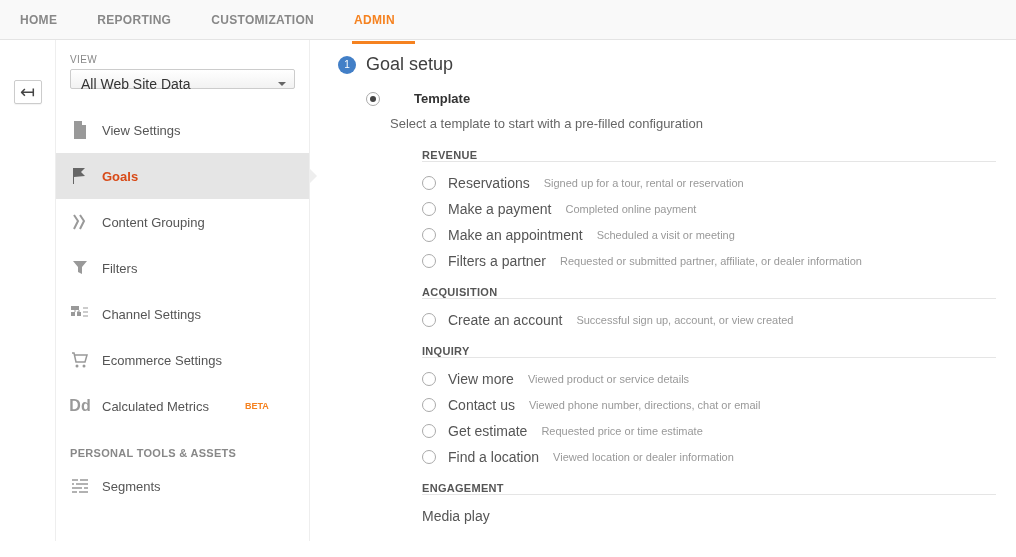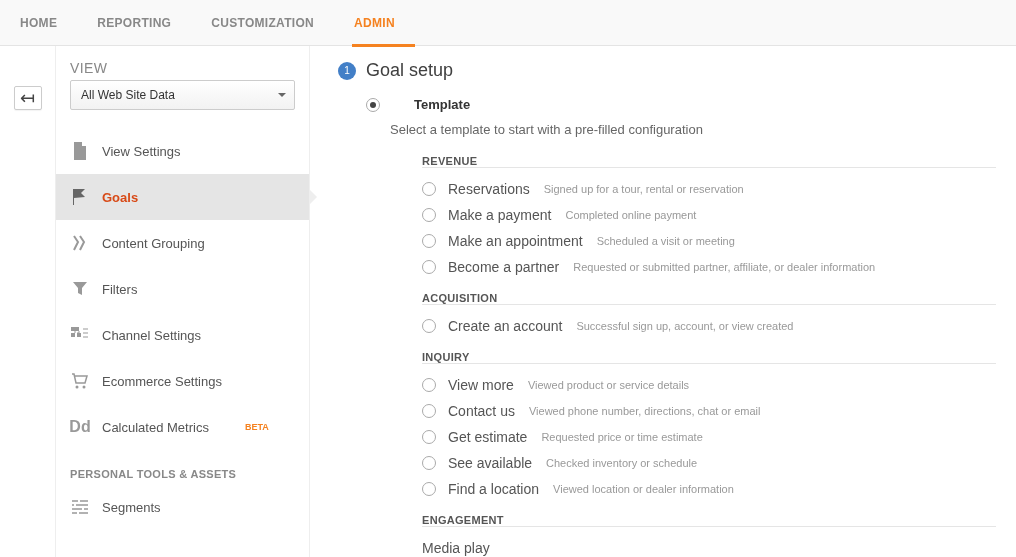--- a/index.html
+++ b/index.html
@@ -9,21 +9,21 @@
     color: #414141;
     background: #fff;
     width: 1016px;
     height: 557px;
     overflow: hidden;
   }
   
   .topnav {
     display: flex;
     align-items: center;
-    height: 46px;
+    height: 40px;
     border-bottom: 1px solid #e4e4e4;
     padding: 0 20px;
     background: #f9f9f9;
   }
   .topnav .tab {
     padding: 0 20px;
     height: 46px;
     line-height: 46px;
     font-size: 12px;
     font-weight: bold;
@@ -65,34 +65,34 @@
     text-align: center;
     cursor: pointer;
     box-shadow: 0 1px 1px rgba(0,0,0,0.05);
   }
   .sidebar {
     width: 254px;
     border-right: 1px solid #eee;
     padding: 14px 0 0 0;
   }
   .sb-label {
-    font-size: 14px;
+    font-size: 10px;
     color: #888;
     padding: 0 0 4px 14px;
     letter-spacing: 0.4px;
   }
   .sb-select-wrap { padding: 0 14px 18px 14px; }
   .sb-select {
     width: 100%;
-    height: 30px;
+    height: 20px;
     border: 1px solid #ccc;
     border-radius: 2px;
     background: linear-gradient(#fff, #f2f2f2);
     padding: 0 26px 0 10px;
-    font-size: 12px;
+    font-size: 14px;
     color: #333;
     position: relative;
     line-height: 28px;
     cursor: pointer;
   }
   .sb-select .caret {
     position: absolute; right: 8px; top: 12px;
     width: 0; height: 0;
     border-left: 4px solid transparent;
     border-right: 4px solid transparent;
@@ -357,21 +357,21 @@
           <span class="olabel">Make a payment</span>
           <span class="odesc">Completed online payment</span>
         </div>
         <div class="opt">
           <span class="radio"></span>
           <span class="olabel">Make an appointment</span>
           <span class="odesc">Scheduled a visit or meeting</span>
         </div>
         <div class="opt">
           <span class="radio"></span>
-          <span class="olabel">Become a partner</span>
+          <span class="olabel">Filters a partner</span>
           <span class="odesc">Requested or submitted partner, affiliate, or dealer information</span>
         </div>
       </div>
 
       <div class="group">
         <div class="group-title">ACQUISITION</div>
         <div class="opt">
           <span class="radio"></span>
           <span class="olabel">Create an account</span>
           <span class="odesc">Successful sign up, account, or view created</span>
@@ -390,25 +390,20 @@
           <span class="olabel">Contact us</span>
           <span class="odesc">Viewed phone number, directions, chat or email</span>
         </div>
         <div class="opt">
           <span class="radio"></span>
           <span class="olabel">Get estimate</span>
           <span class="odesc">Requested price or time estimate</span>
         </div>
         <div class="opt">
           <span class="radio"></span>
-          <span class="olabel">See available</span>
-          <span class="odesc">Checked inventory or schedule</span>
-        </div>
-        <div class="opt">
-          <span class="radio"></span>
           <span class="olabel">Find a location</span>
           <span class="odesc">Viewed location or dealer information</span>
         </div>
       </div>
 
       <div class="group">
         <div class="group-title">ENGAGEMENT</div>
         <div class="opt">
 
           <span class="olabel">Media play</span>

